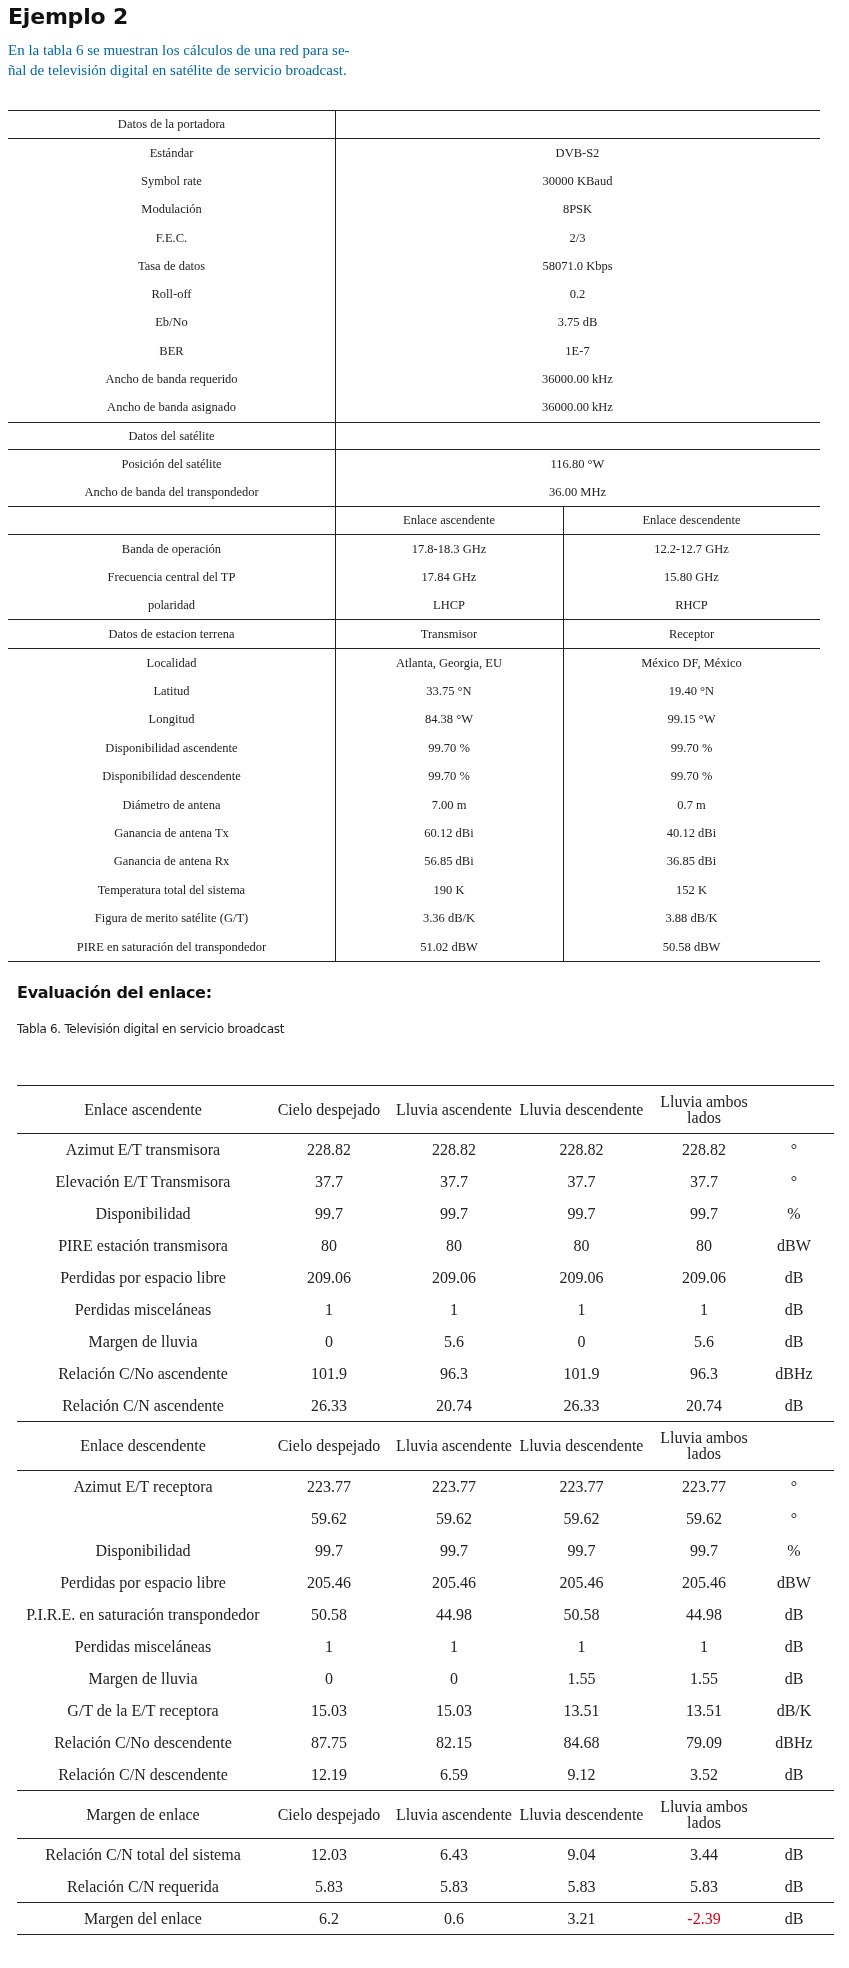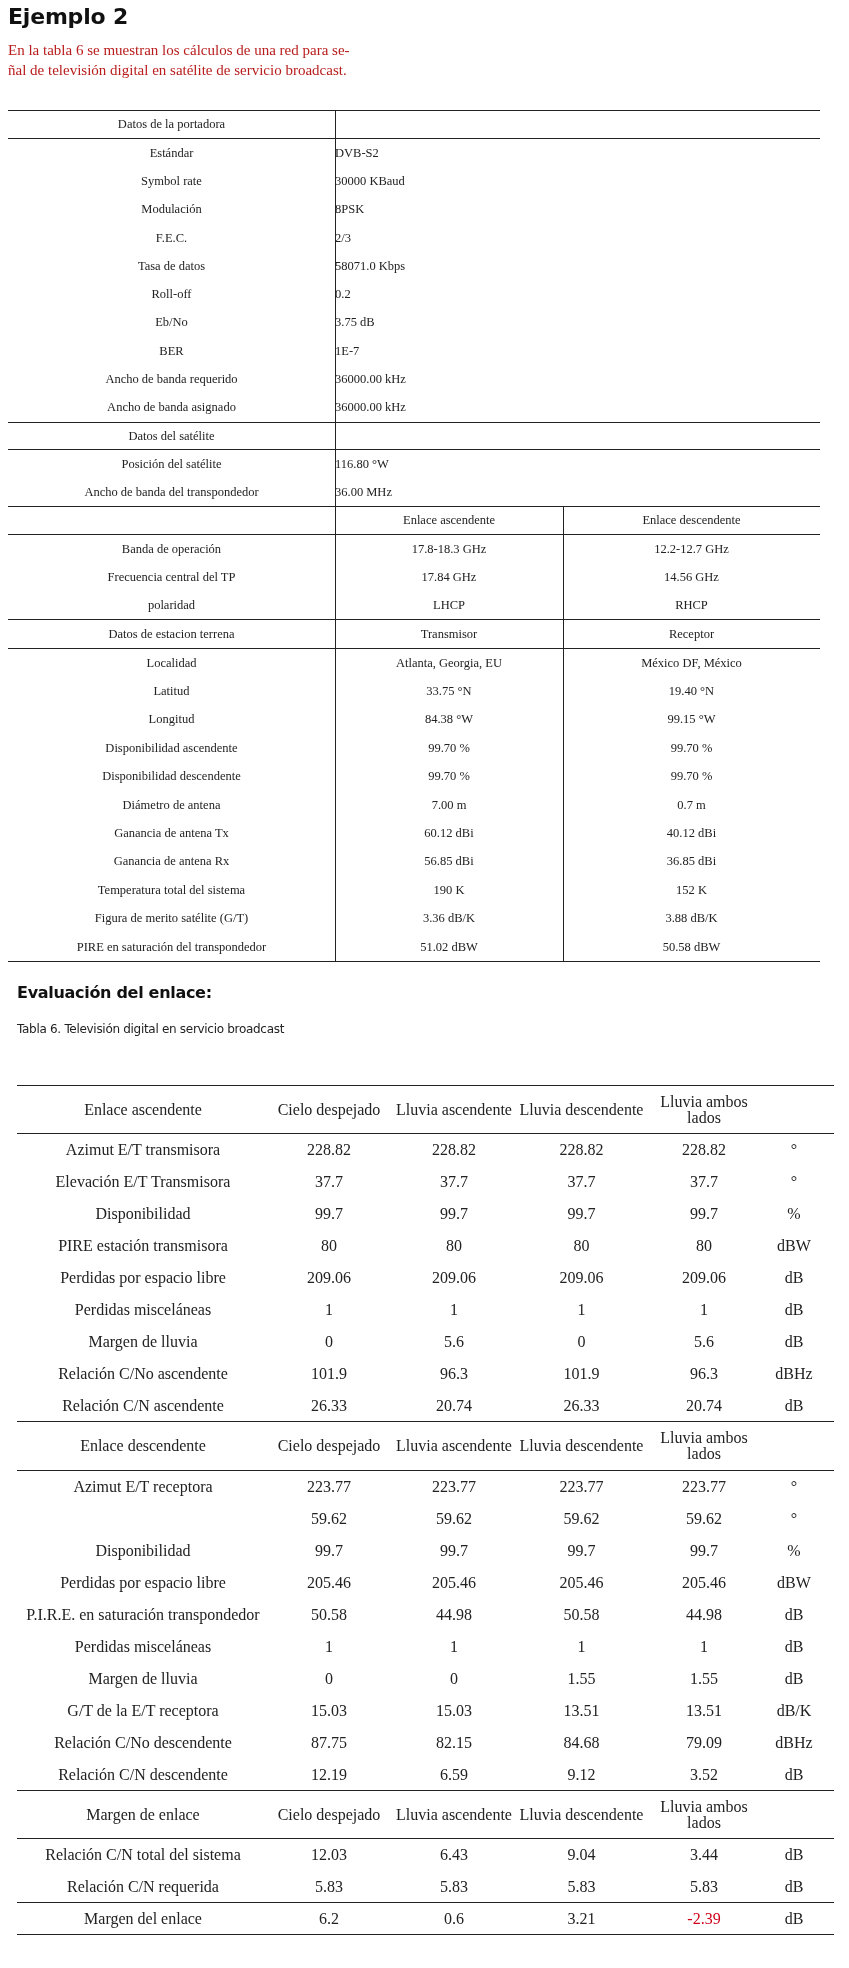--- a/index.html
+++ b/index.html
@@ -1,25 +1,25 @@
 <!DOCTYPE html>
 <html><head>
 <meta charset="utf-8">
 <style>
   html, body { margin:0; padding:0; background:#ffffff; }
   body { width:849px; height:1968px; position:relative; overflow:hidden; color:#222; font-family:"Liberation Serif", "DejaVu Serif", serif; }
   .h1 { position:absolute; left:8px; top:4px; font-family:"DejaVu Sans", sans-serif; font-weight:bold; font-size:22px; color:#111; letter-spacing:-0.2px; }
-  .intro { position:absolute; left:8px; top:40px; width:420px; font-size:15px; line-height:20px; color:#b91c1c; }
+  .intro { position:absolute; left:8px; top:40px; width:420px; font-size:15px; line-height:20px; color:#0369a1; }
   .intro div { white-space:nowrap; }
 
   
   .t1 { position:absolute; left:8px; top:110px; width:812px; }
   .t1 .row { position:relative; height:28.3px; display:flex; align-items:center; font-size:12.5px; }
   .t1 .c0 { position:absolute; left:0; width:327px; text-align:center; }
-  .t1 .c12 { position:absolute; left:327px; width:485px; text-align:left; }
+  .t1 .c12 { position:absolute; left:327px; width:485px; text-align:center; }
   .t1 .c1 { position:absolute; left:327px; width:228px; text-align:center; }
   .t1 .c2 { position:absolute; left:555px; width:257px; text-align:center; }
   .hline { position:absolute; left:8px; width:812px; height:0; border-top:1.3px solid #222; }
   .vline { position:absolute; width:0; border-left:1.3px solid #222; }
 
   .h2 { position:absolute; left:17px; top:983px; font-family:"DejaVu Sans", sans-serif; font-size:16px; font-weight:bold; color:#111; letter-spacing:-0.3px; }
   .caption { position:absolute; left:17px; top:1022px; font-family:"DejaVu Sans", sans-serif; font-size:12px; color:#222; letter-spacing:-0.3px; }
 
   
   .t2 { position:absolute; left:17px; width:817px; }
@@ -117,21 +117,21 @@
       <span class="c2">Enlace descendente</span>
     </div>
     <div class="row" style="position: absolute; left: 0px; width: 812px; top: 425px;">
       <span class="c0">Banda de operación</span>
       <span class="c1">17.8-18.3 GHz</span>
       <span class="c2">12.2-12.7 GHz</span>
     </div>
     <div class="row" style="position: absolute; left: 0px; width: 812px; top: 453.3px;">
       <span class="c0">Frecuencia central del TP</span>
       <span class="c1">17.84 GHz</span>
-      <span class="c2">14.56 GHz</span>
+      <span class="c2">15.80 GHz</span>
     </div>
     <div class="row" style="position: absolute; left: 0px; width: 812px; top: 481.6px;">
       <span class="c0">polaridad</span>
       <span class="c1">LHCP</span>
       <span class="c2">RHCP</span>
     </div>
     <div class="row" style="position: absolute; left: 0px; width: 812px; top: 510px;">
       <span class="c0">Datos de estacion terrena</span>
       <span class="c1">Transmisor</span>
       <span class="c2">Receptor</span>

